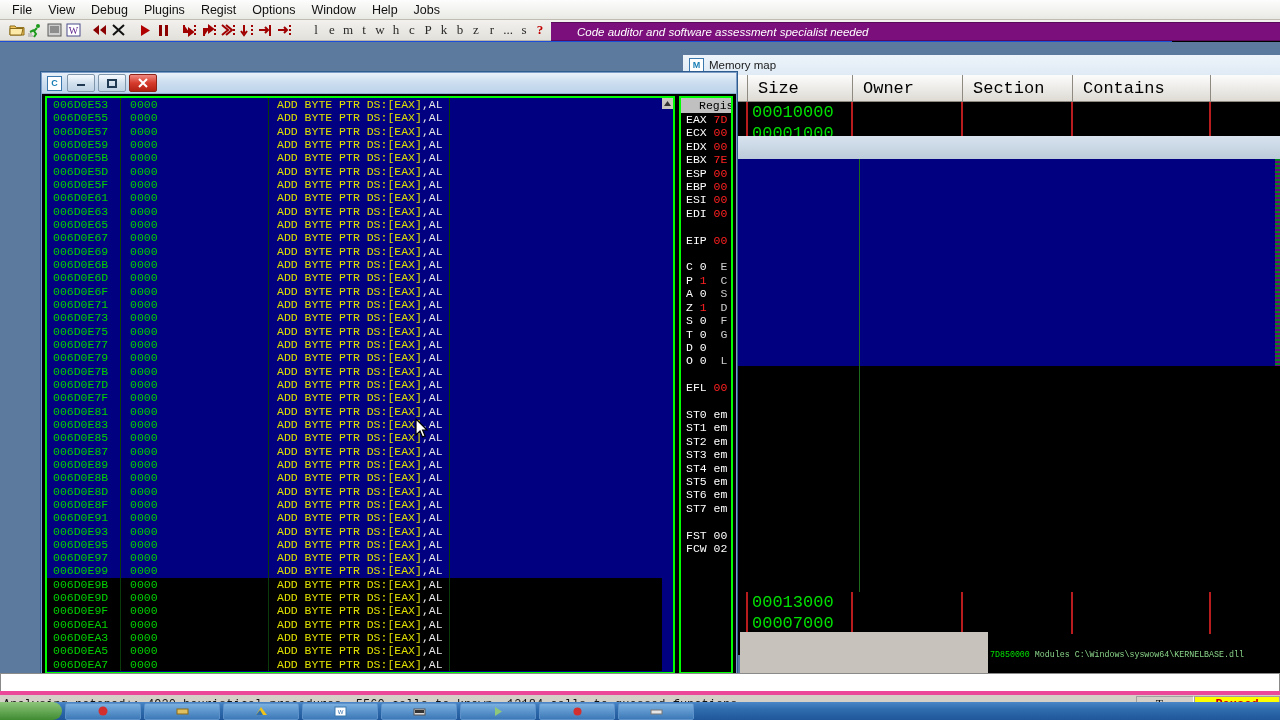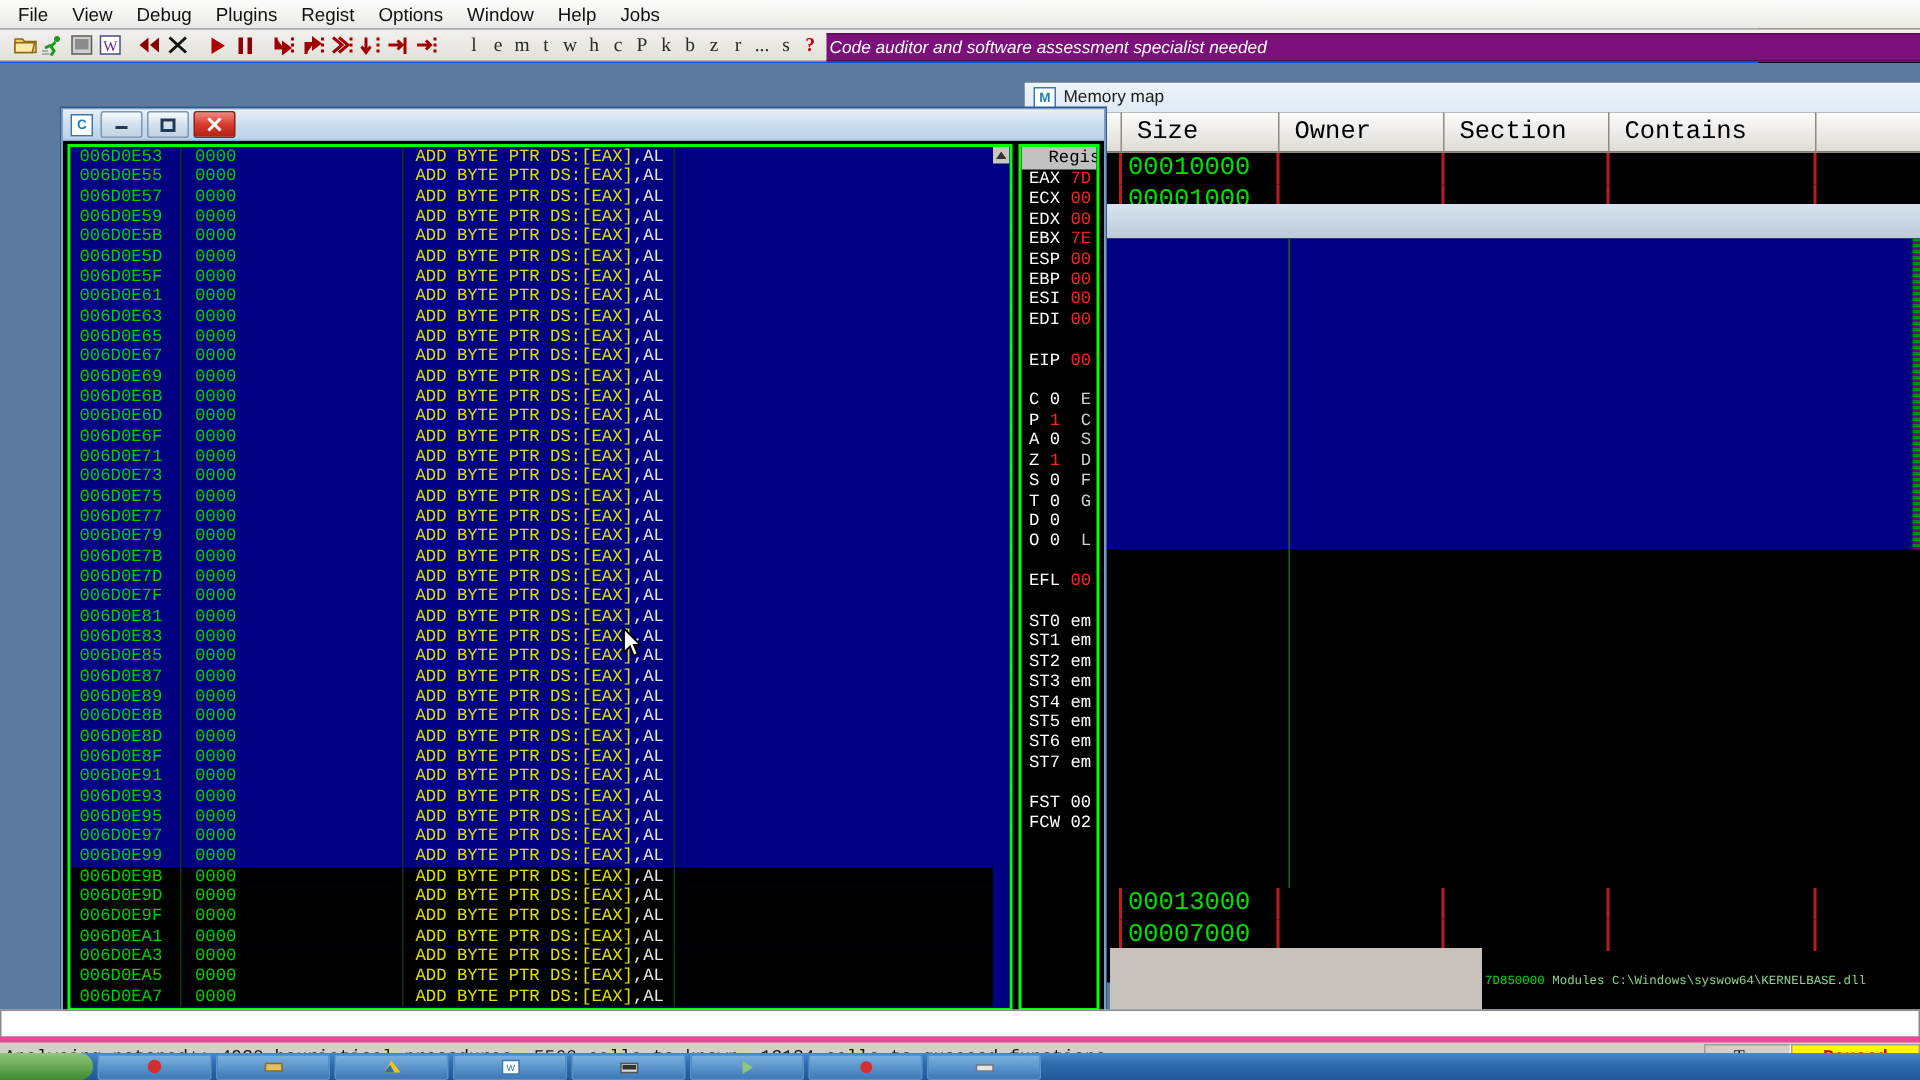--- a/index.html
+++ b/index.html
@@ -30,21 +30,21 @@
   .tbsep{width:7px;}
   .tbletter{width:16px;height:17px;display:flex;align-items:center;justify-content:center;
     font-family:"Liberation Serif", serif;font-size:13px;color:#2a2a2a;cursor:default;}
   .tbletter.red{color:#c00000;font-weight:bold;}
 
   
   .banner{position:absolute;left:551px;top:22px;width:729px;height:17px;
     background:#7b0f7b;border-top:1px solid #5a0a5a;border-bottom:1px solid #5a0a5a;
     display:flex;align-items:center;overflow:hidden;}
   .banner span{color:#ffffff;font-style:italic;font-size:11.5px;
-     font-family:"Liberation Sans", sans-serif;padding-left:2px;white-space:nowrap;}
+     font-family:"Liberation Sans", sans-serif;padding-left:26px;white-space:nowrap;}
 
   
   .mdi{position:absolute;left:0;top:42px;width:1280px;height:631px;background:#5c7a9e;}
 
   
   .childwin{position:absolute;background:#d6d3ce;border:1px solid #7a9cc6;box-shadow:0 0 0 1px #2f5c8f;}
   .titlebar{height:21px;background:linear-gradient(#e9f1f9,#cddff0 45%,#bdd3ea);
     border-bottom:1px solid #8fb0d0;display:flex;align-items:center;padding:0 2px;box-sizing:border-box;}
   .tb-appicon{width:13px;height:13px;background:#ffffff;border:1px solid #3b78ad;color:#1a7fb5;
     font-size:9px;font-weight:bold;display:flex;align-items:center;justify-content:center;margin:0 5px 0 3px;

